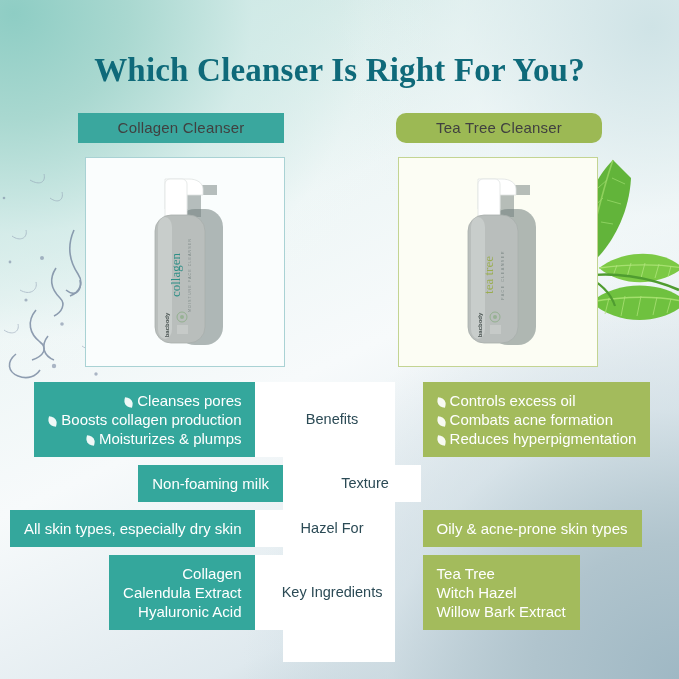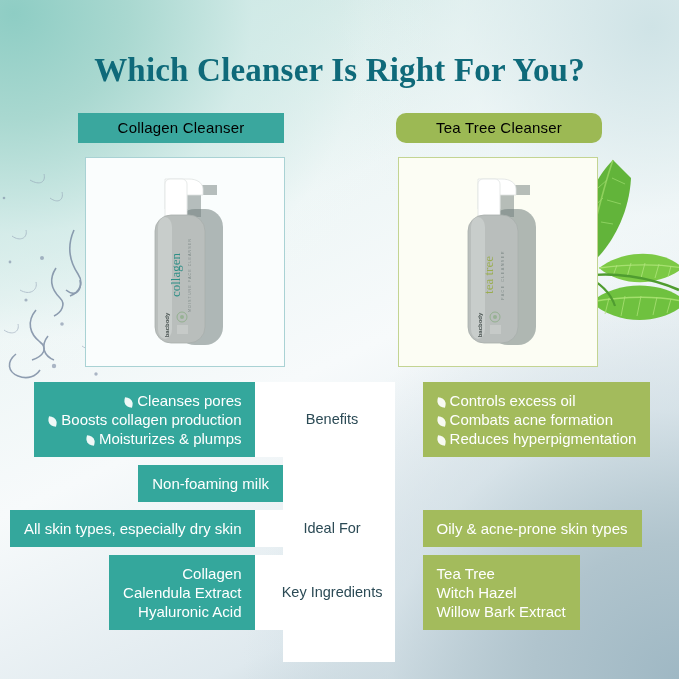--- a/index.html
+++ b/index.html
@@ -61,21 +61,21 @@
     margin-top: 14px;
   }
 
   
   .hdr {
     position: absolute;
     top: 113px;
     height: 30px;
     line-height: 30px;
     text-align: center;
-    color: #000000;
+    color: #404040;
     font-size: 15px;
     letter-spacing: 0.2px;
   }
   .hdr-left {
     left: 78px;
     width: 206px;
     background: #3aa79e;
   }
   .hdr-right {
     left: 396px;
@@ -330,28 +330,29 @@
             <span class="bullet-line"><span class="leaf-bullet"></span><span>Reduces hyperpigmentation</span></span>
           </div>
         </div>
       </div>
       <div class="row">
         <div class="cell-left">
           <div class="pill pill-left">
             <span class="plain-line">Non-foaming milk</span>
           </div>
         </div>
+        <div class="cell-mid">Texture</div>
       </div>
       <div class="row">
         <div class="cell-left">
           <div class="pill pill-left">
             <span class="plain-line">All skin types, especially dry skin</span>
           </div>
         </div>
-        <div class="cell-mid">Ideal For</div>
+        <div class="cell-mid">Hazel For</div>
         <div class="cell-right">
           <div class="pill pill-right">
             <span class="plain-line">Oily &amp; acne-prone skin types</span>
           </div>
         </div>
       </div>
       <div class="row">
         <div class="cell-left">
           <div class="pill pill-left">
             <span class="plain-line">Collagen</span>

